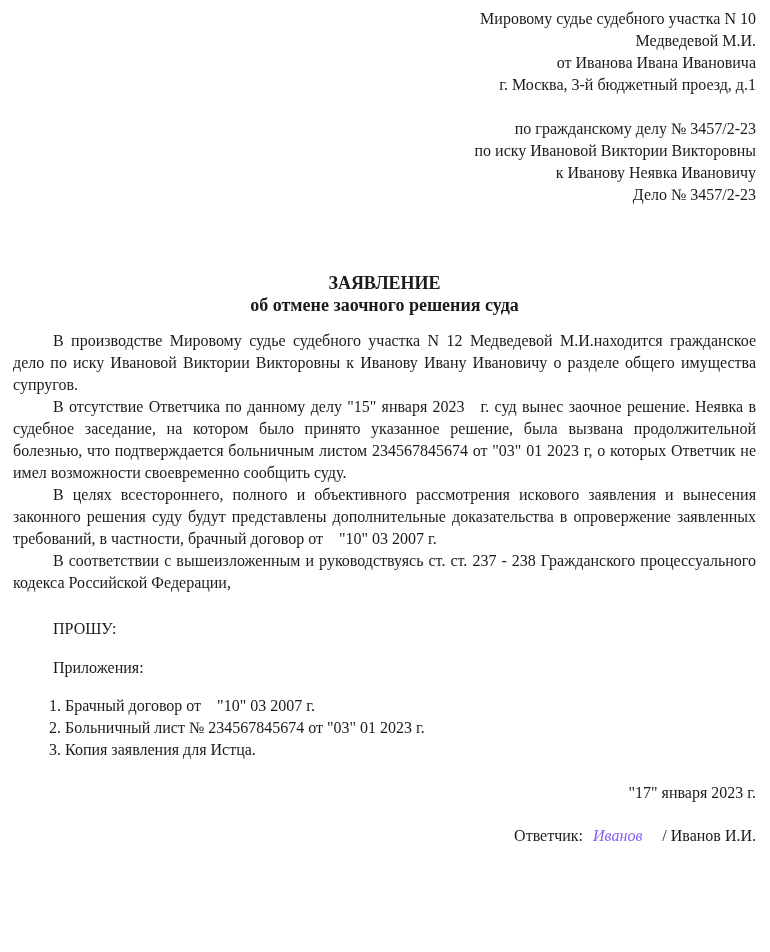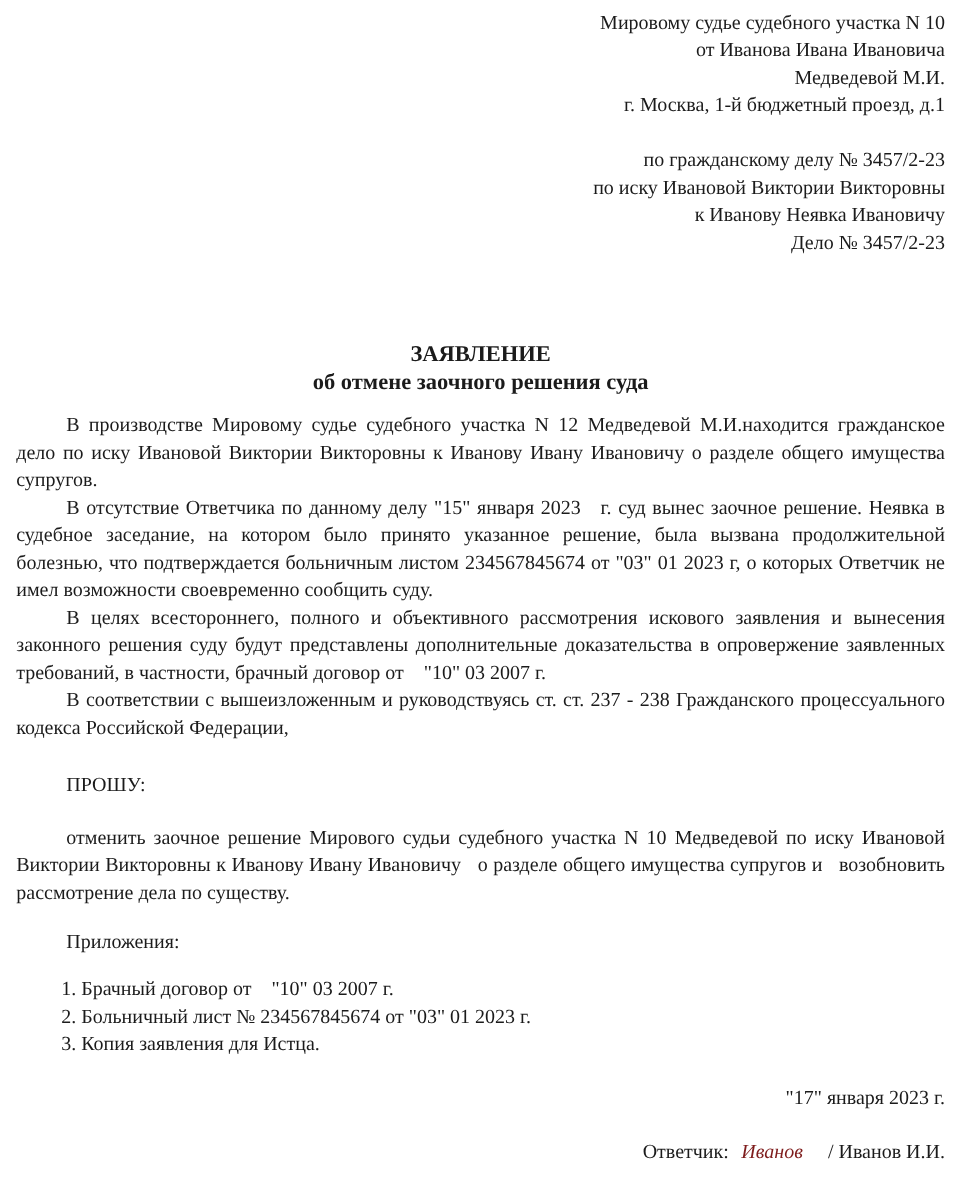--- a/index.html
+++ b/index.html
@@ -38,36 +38,36 @@
     text-align: justify;
     text-indent: 40px;
     white-space: pre-wrap;
   }
   .attachments-heading { margin-top: 17px; text-indent: 40px; }
   .attachments-list { margin-top: 16px; }
   .attachment-item { padding-left: 36px; white-space: pre-wrap; }
   .date-line { margin-top: 21px; text-align: right; }
   .sign-line { margin-top: 21px; text-align: right; }
   .sig-name {
-    color: #7f1d1d;
+    color: #8b5cf6;
     font-style: italic;
     margin-left: 6px;
     margin-right: 16px;
   }
 </style>
 </head>
 <body>
 
 <div class="page">
 
   <div class="block-right">
     <div>Мировому судье судебного участка N 10</div>
+    <div>Медведевой М.И.</div>
     <div>от Иванова Ивана Ивановича</div>
-    <div>Медведевой М.И.</div>
-    <div>г. Москва, 1-й бюджетный проезд, д.1</div>
+    <div>г. Москва, 3-й бюджетный проезд, д.1</div>
   </div>
 
   <div class="block-right case-block">
     <div>по гражданскому делу № 3457/2-23</div>
     <div>по иску Ивановой Виктории Викторовны</div>
     <div>к Иванову Неявка Ивановичу</div>
     <div>Дело № 3457/2-23</div>
   </div>
 
   <div class="title-block">
@@ -77,21 +77,20 @@
 
   <div class="body-block">
     <p class="para">В производстве Мировому судье судебного участка N 12 Медведевой М.И.находится гражданское дело по иску Ивановой Виктории Викторовны к Иванову Ивану Ивановичу о разделе общего имущества супругов.</p>
     <p class="para">В отсутствие Ответчика по данному делу "15" января 2023   г. суд вынес заочное решение. Неявка в судебное заседание, на котором было принято указанное решение, была вызвана продолжительной болезнью, что подтверждается больничным листом 234567845674 от "03" 01 2023 г, о которых Ответчик не имел возможности своевременно сообщить суду.</p>
     <p class="para">В целях всестороннего, полного и объективного рассмотрения искового заявления и вынесения законного решения суду будут представлены дополнительные доказательства в опровержение заявленных требований, в частности, брачный договор от    "10" 03 2007 г.</p>
     <p class="para">В соответствии с вышеизложенным и руководствуясь ст. ст. 237 - 238 Гражданского процессуального кодекса Российской Федерации,</p>
   </div>
 
   <div class="request-heading">ПРОШУ:</div>
 
-  <div class="request-text">отменить заочное решение Мирового судьи судебного участка N 10 Медведевой по иску Ивановой Виктории Викторовны к Иванову Ивану Ивановичу   о разделе общего имущества супругов и   возобновить рассмотрение дела по существу.</div>
 
   <div class="attachments-heading">Приложения:</div>
 
   <div class="attachments-list">
     <div class="attachment-item">1. Брачный договор от    "10" 03 2007 г.</div>
     <div class="attachment-item">2. Больничный лист № 234567845674 от "03" 01 2023 г.</div>
     <div class="attachment-item">3. Копия заявления для Истца.</div>
   </div>
 
   <div class="date-line">"17" января 2023 г.</div>

